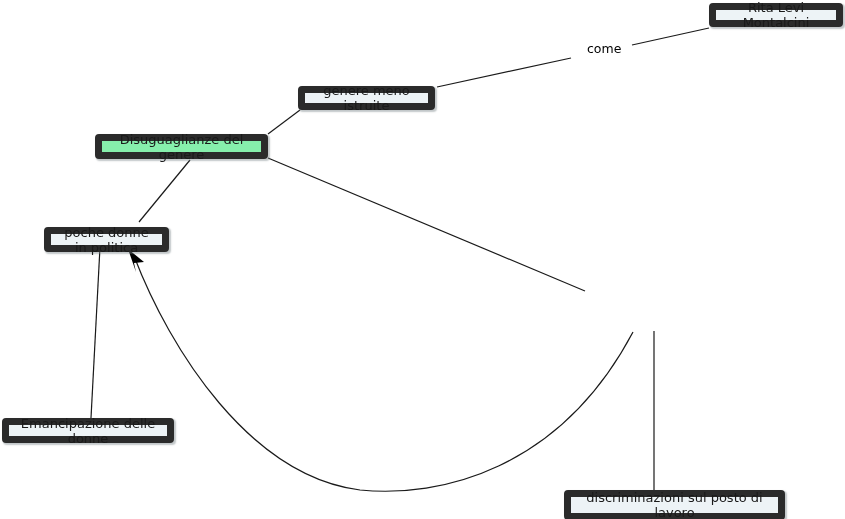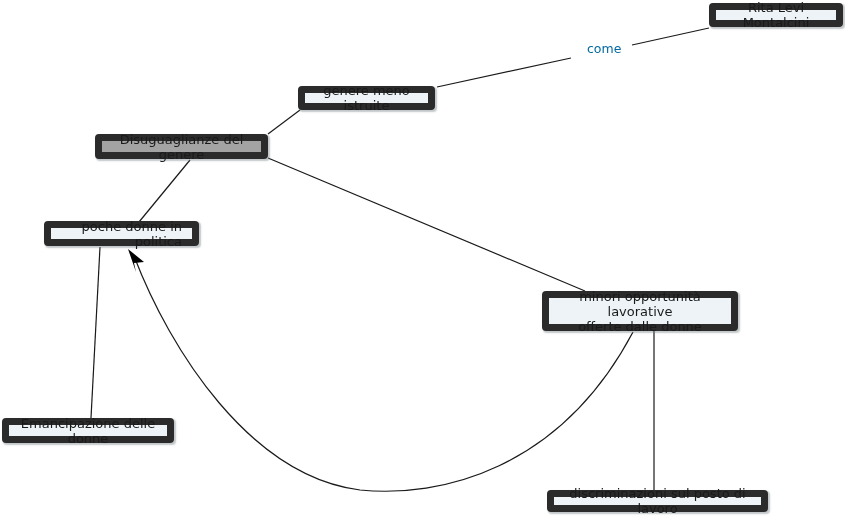--- a/index.html
+++ b/index.html
@@ -38,21 +38,21 @@
     text-align: center;
     color: #1a1a1a;
     font-size: 13px;
     line-height: 15px;
     padding: 0 10px;
     white-space: pre-line;
   }
   .edge-label {
     position: absolute;
     font-size: 12.5px;
-    color: #0369a1;
+    color: #000000;
     background: #ffffff;
     padding: 0 4px;
     line-height: 14px;
     white-space: nowrap;
   }
 </style>
 </head>
 <body>
 
 <div id="canvas">
@@ -68,22 +68,20 @@
         <path d="M 633 332 C 560 470 440 498 360 490 C 250 476 170 350 134 256" stroke="#1a1a1a" stroke-width="1.2" fill="none"></path>
         <path d="M 654 331 L 654 490" stroke="#1a1a1a" stroke-width="1.2" fill="none"></path>
       </g>
     <g id="arrow-layer" fill="#000000" stroke="none">
         <polygon points="128,249 144,262 134,263 136,272" fill="#000000"></polygon>
       </g>
   </svg>
 
   <div class="node" style="left: 709px; top: 3px; width: 134px; height: 24px; background: rgb(237, 243, 246); border-color: rgb(43, 43, 43);">Rita Levi Montalcini</div>
   <div class="node" style="left: 298px; top: 86px; width: 137px; height: 24px; background: rgb(237, 243, 246); border-color: rgb(43, 43, 43);">genere meno istruite</div>
-  <div class="node" style="left: 95px; top: 134px; width: 173px; height: 25px; background: #a3a3a3; border-color: rgb(43, 43, 43);">Disuguaglianze del genere</div>
-  <div class="node" style="left: 44px; top: 221px; width: 155px; height: 25px; background: rgb(237, 243, 246); border-color: rgb(43, 43, 43); text-align: right;">poche donne in politica</div>
-  <div class="node" style="left: 542px; top: 291px; width: 196px; height: 40px; background: rgb(237, 243, 246); border-color: rgb(43, 43, 43);">minori opportunità lavorative
-offerte dalle donne</div>
+  <div class="node" style="left: 95px; top: 134px; width: 173px; height: 25px; background: #86efac; border-color: rgb(43, 43, 43);">Disuguaglianze del genere</div>
+  <div class="node" style="left: 44px; top: 227px; width: 125px; height: 25px; background: rgb(237, 243, 246); border-color: rgb(43, 43, 43);">poche donne in politica</div>
   <div class="node" style="left: 2px; top: 418px; width: 172px; height: 25px; background: rgb(237, 243, 246); border-color: rgb(43, 43, 43);">Emancipazione delle donne</div>
-  <div class="node" style="left: 547px; top: 490px; width: 221px; height: 22px; background: rgb(237, 243, 246); border-color: rgb(43, 43, 43);">discriminazioni sul posto di lavoro</div>
+  <div class="node" style="left: 564px; top: 490px; width: 221px; height: 30px; background: rgb(237, 243, 246); border-color: rgb(43, 43, 43);">discriminazioni sul posto di lavoro</div>
 
   <div class="edge-label" style="left: 583px; top: 42px;">come</div>
 
 </div>
 
 </body></html>

